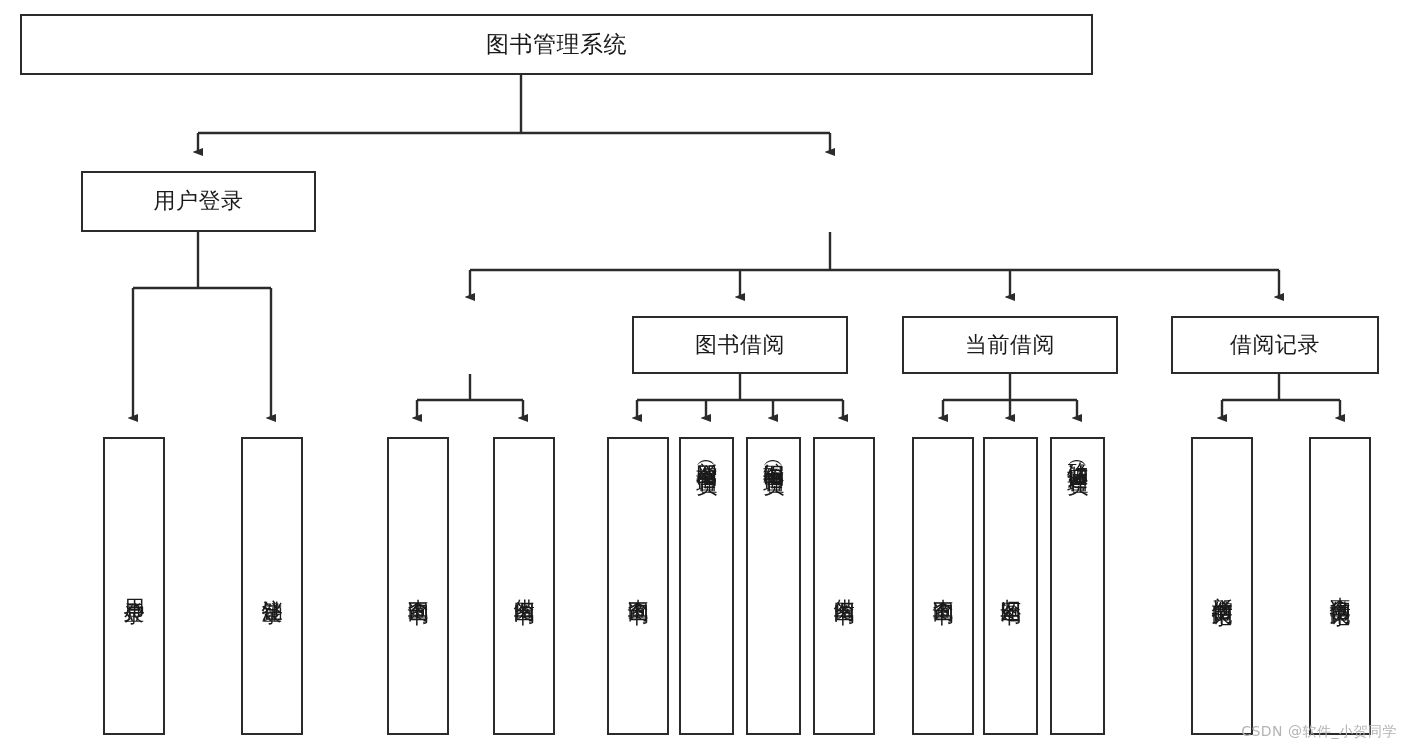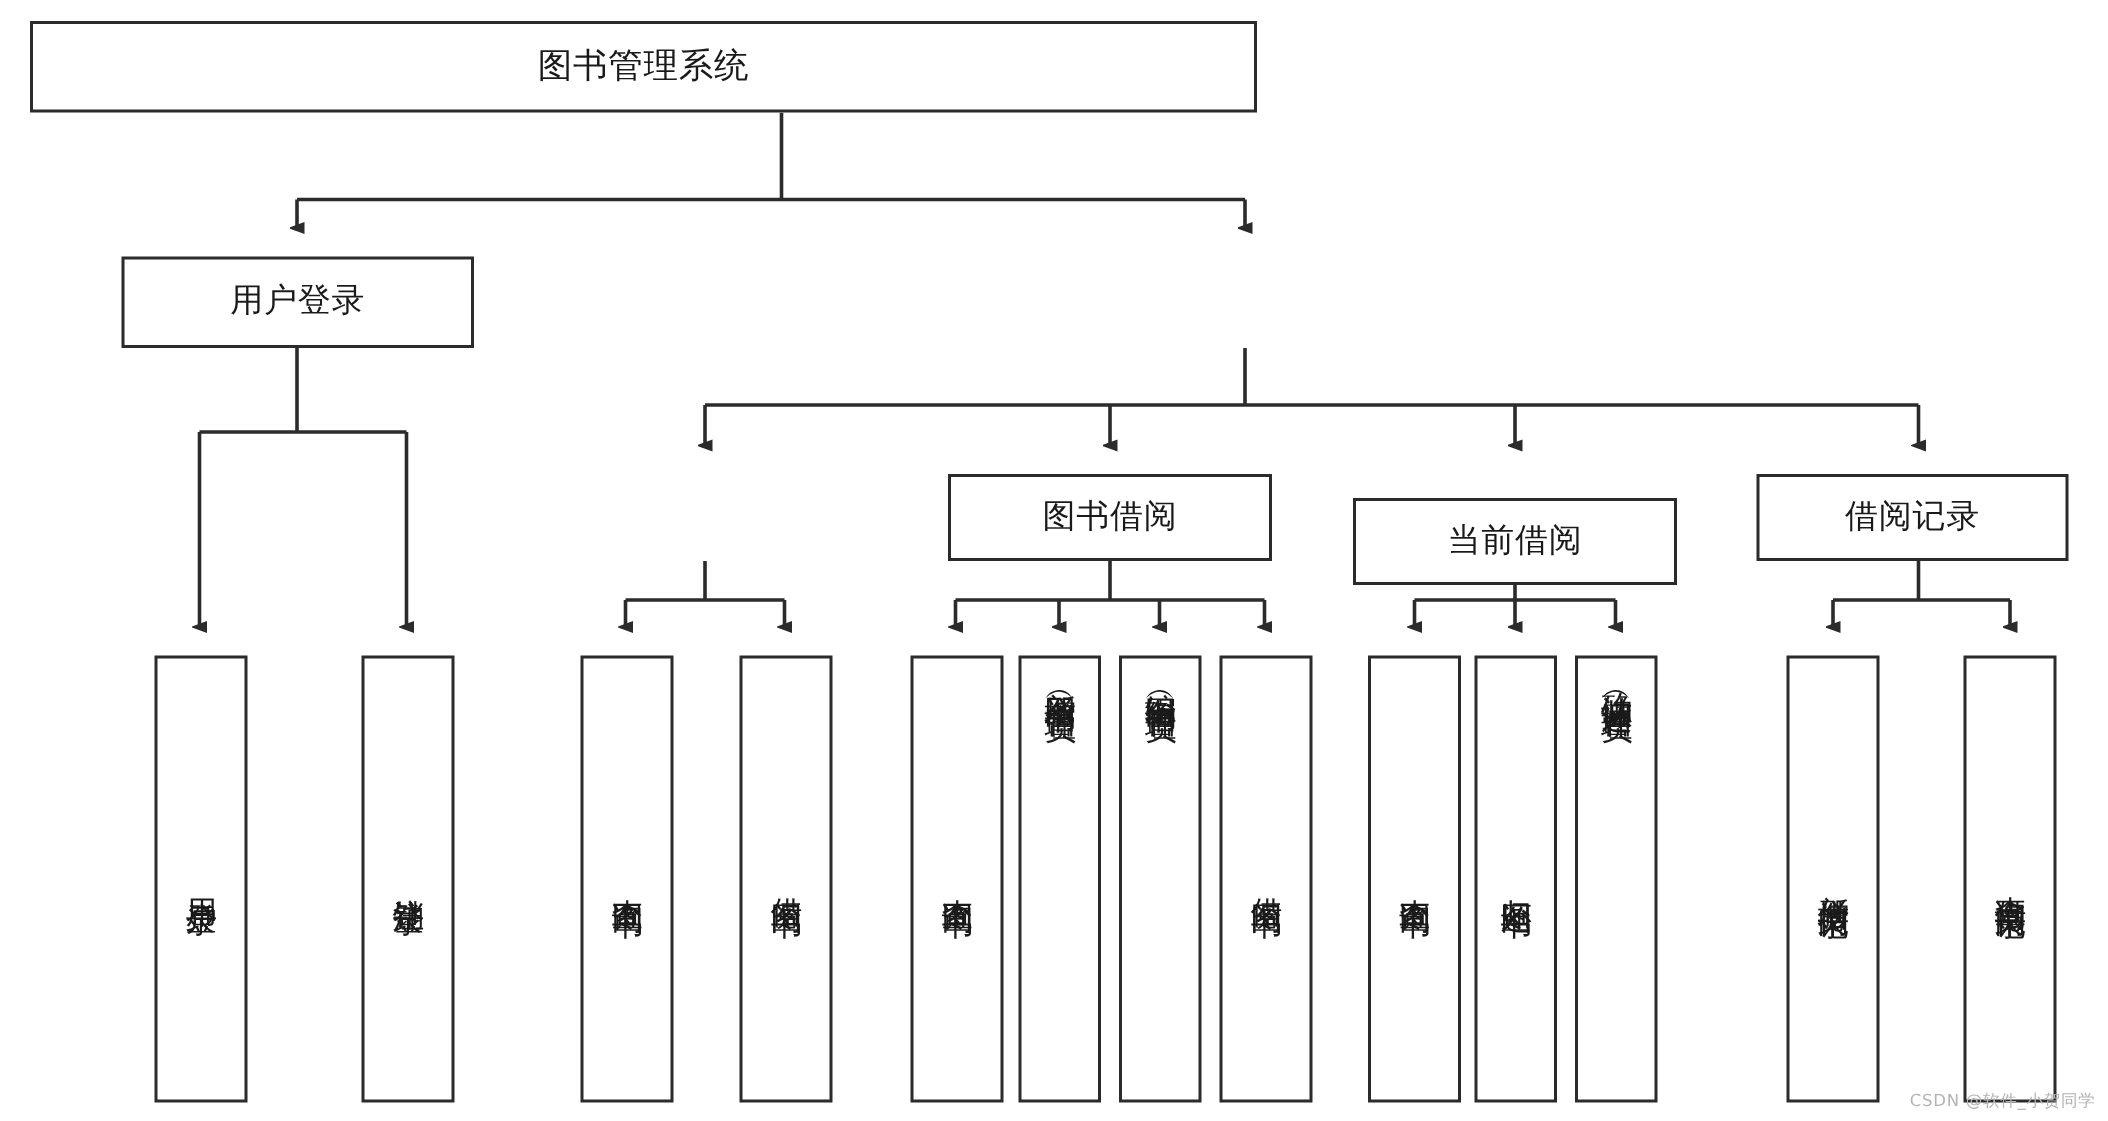--- a/index.html
+++ b/index.html
@@ -62,21 +62,21 @@
     letter-spacing: 2px;
   }
   .node.v.mid {
     align-items: center;
     padding-top: 0;
   }
   #watermark {
     position: absolute;
     right: 8px;
     bottom: 6px;
-    font-size: 11px;
+    font-size: 14px;
     color: #b4b4b4;
     white-space: nowrap;
     letter-spacing: 0.5px;
   }
 </style>
 </head>
 <body>
 
 <div id="diagram-canvas">
 
@@ -124,32 +124,32 @@
       <path d="M1010,400 L1010,418" marker-end="url(#arrow)"></path>
       <path d="M1077,400 L1077,418" marker-end="url(#arrow)"></path>
 
       <path d="M1279,374 L1279,400"></path>
       <path d="M1222,400 L1340,400"></path>
       <path d="M1222,400 L1222,418" marker-end="url(#arrow)"></path>
       <path d="M1340,400 L1340,418" marker-end="url(#arrow)"></path>
     </g>
   </svg>
 
-  <div class="node h root" style="left:20px; top:14px; width:818px; height:61px;">
+  <div class="node h root" style="left:20px; top:14px; width:1073px; height:61px;">
     <span class="label">图书管理系统</span>
   </div>
 
   <div class="node h" style="left:81px; top:171px; width:235px; height:61px;">
     <span class="label">用户登录</span>
   </div>
 
   <div class="node h" style="left:632px; top:316px; width:216px; height:58px;">
     <span class="label">图书借阅</span>
   </div>
-  <div class="node h" style="left:902px; top:316px; width:216px; height:58px;margin-top:16px;">
+  <div class="node h" style="left:902px; top:316px; width:216px; height:58px;">
     <span class="label">当前借阅</span>
   </div>
   <div class="node h" style="left:1171px; top:316px; width:208px; height:58px;">
     <span class="label">借阅记录</span>
   </div>
 
   <div class="node v mid" style="left:103px; top:437px; width:62px; height:298px;">
     <span class="label">用户登录</span>
   </div>
   <div class="node v mid" style="left:241px; top:437px; width:62px; height:298px;">

